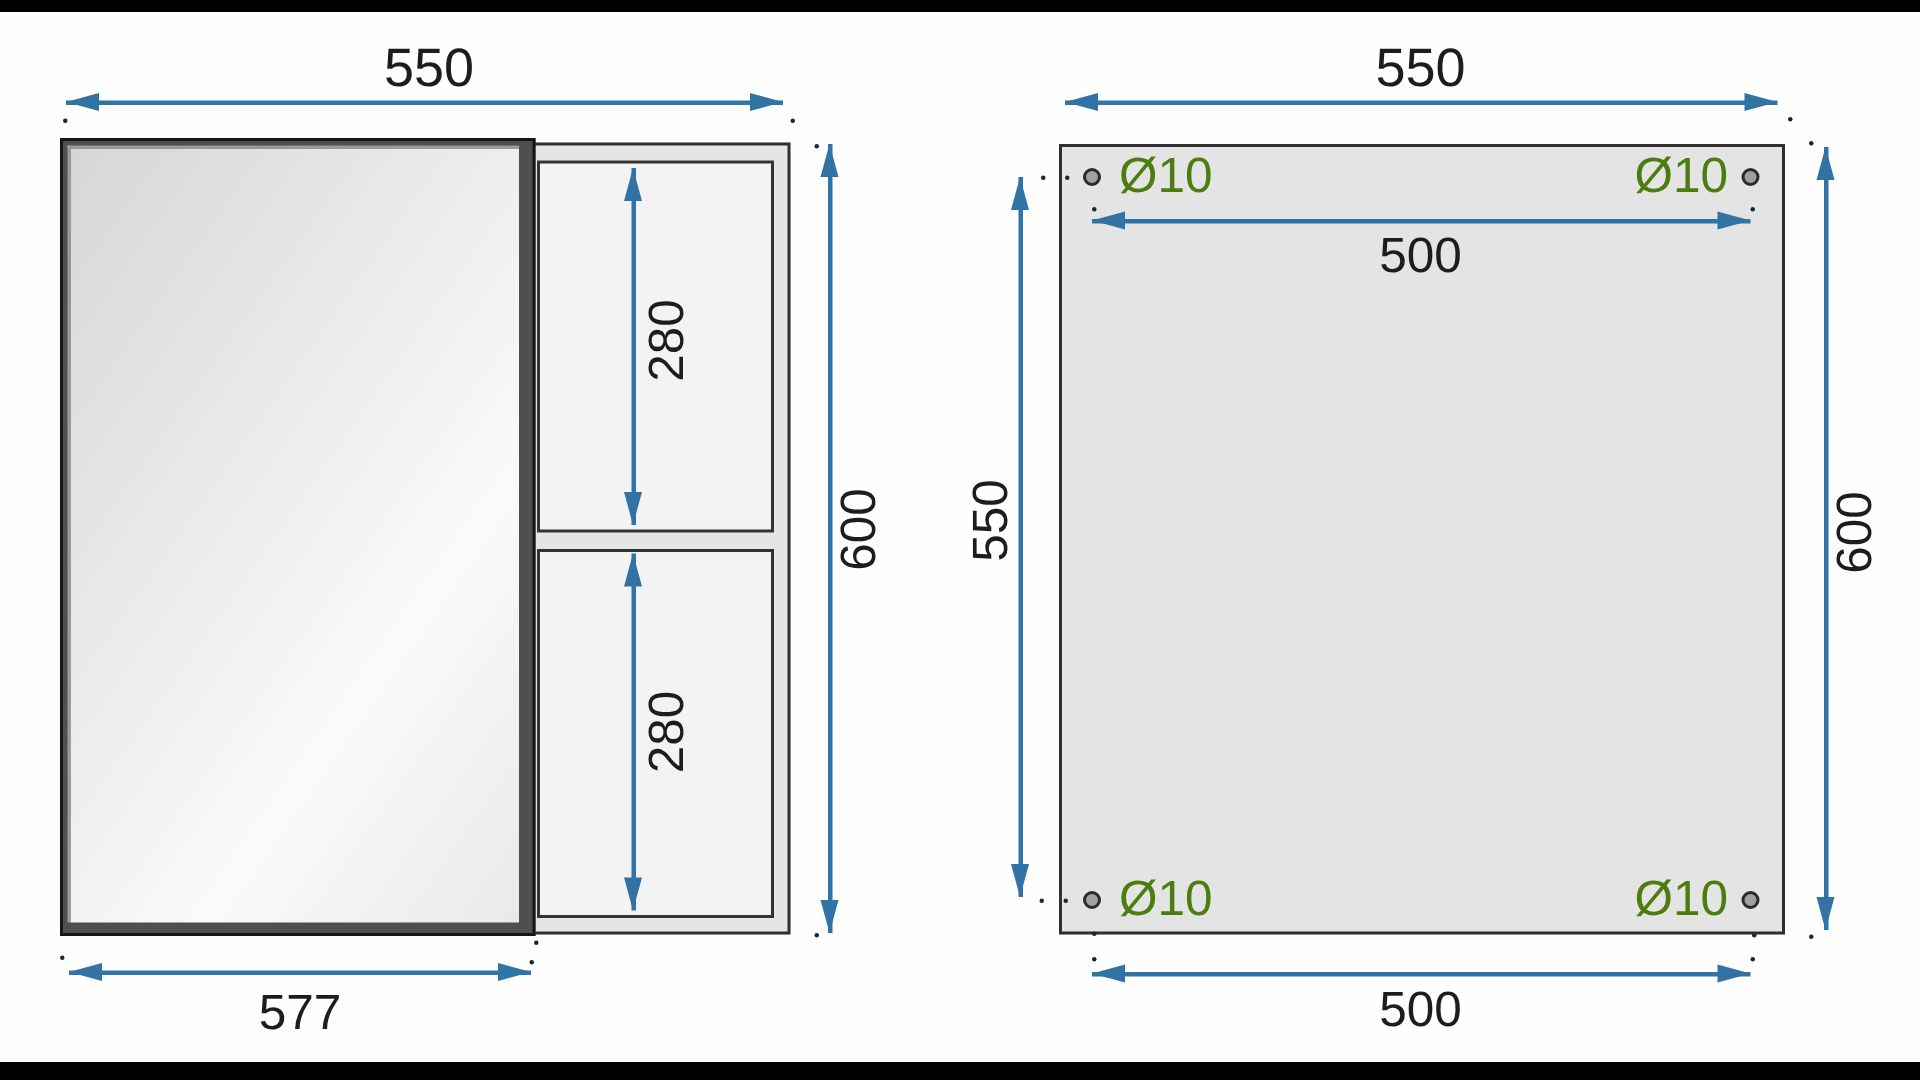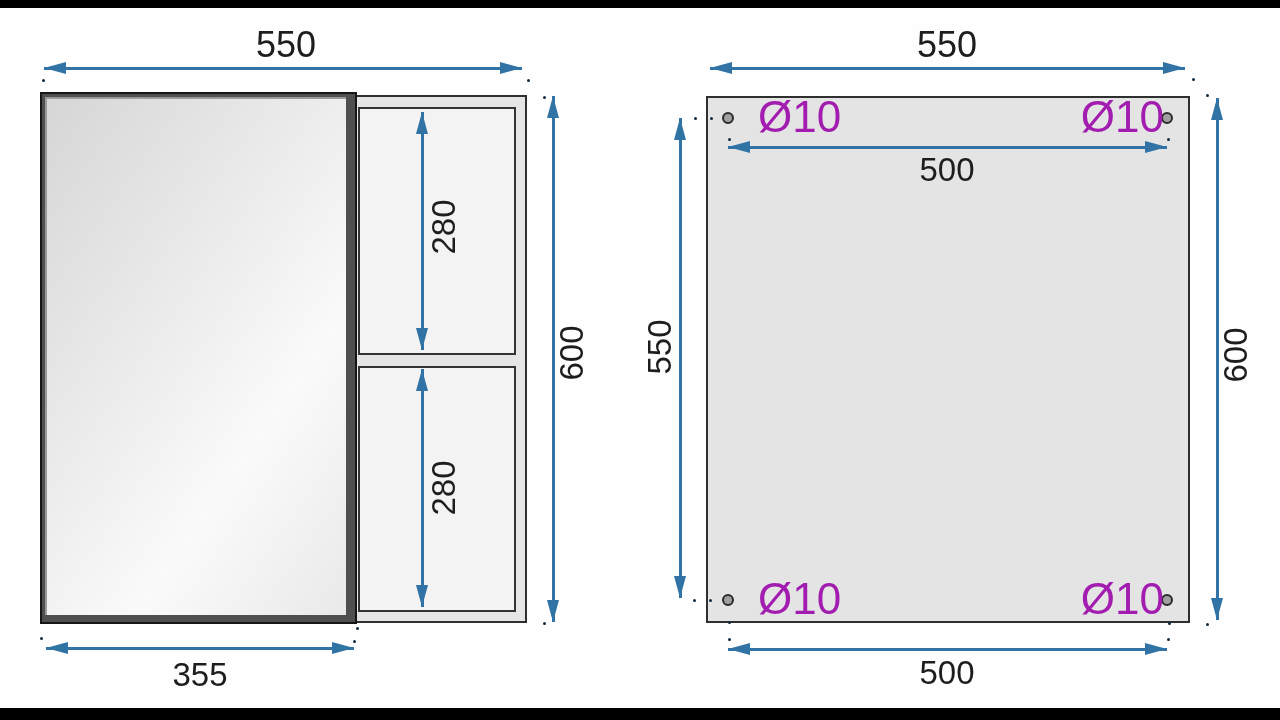--- a/index.html
+++ b/index.html
@@ -18,21 +18,21 @@
   
   .dl{position:absolute;background:#3173a5;}
   .ah{position:absolute;width:0;height:0;}
   .ah.l{border-top:6px solid transparent;border-bottom:6px solid transparent;border-right:22px solid #3173a5;}
   .ah.r{border-top:6px solid transparent;border-bottom:6px solid transparent;border-left:22px solid #3173a5;}
   .ah.u{border-left:6px solid transparent;border-right:6px solid transparent;border-bottom:22px solid #3173a5;}
   .ah.d{border-left:6px solid transparent;border-right:6px solid transparent;border-top:22px solid #3173a5;}
   .dt{position:absolute;color:#1d1d1d;font-size:36px;line-height:36px;text-align:center;}
   .dt.small{font-size:33px;line-height:34px;}
   .dt.vert{width:120px;height:40px;line-height:40px;transform:rotate(-90deg);}
-  .holetxt{position:absolute;color:#a21caf;font-size:44px;line-height:36px;margin-left:12px;}
+  .holetxt{position:absolute;color:#4d7c0f;font-size:33px;line-height:36px;}
   .dot{position:absolute;width:3px;height:3px;border-radius:50%;background:#10293f;}
 </style>
 </head>
 <body>
 
 <div class="stage">
 
   <div class="bar" style="top:0;height:8px;"></div>
   <div class="bar" style="top:708px;height:12px;"></div>
 
@@ -72,21 +72,21 @@
       <div class="dl" style="left:421px;top:369px;width:3px;height:238px;"></div>
       <div class="ah u" style="left:416px;top:369px;"></div>
       <div class="ah d" style="left:416px;top:585px;"></div>
       <div class="dt small vert" style="left:384px;top:468px;">280</div>
     </div>
 
     <div>
       <div class="dl" style="left:46px;top:647px;width:308px;height:3px;"></div>
       <div class="ah l" style="left:46px;top:642px;"></div>
       <div class="ah r" style="left:332px;top:642px;"></div>
-      <div class="dt small" style="left:110px;top:658px;width:180px;">355</div>
+      <div class="dt small" style="left:110px;top:658px;width:180px;">577</div>
     </div>
 
     <div class="dot" style="left:42px;top:79px;"></div>
     <div class="dot" style="left:527px;top:79px;"></div>
     <div class="dot" style="left:543px;top:96px;"></div>
     <div class="dot" style="left:543px;top:622px;"></div>
     <div class="dot" style="left:356px;top:627px;"></div>
     <div class="dot" style="left:353px;top:640px;"></div>
     <div class="dot" style="left:40px;top:637px;"></div>
   </div>

